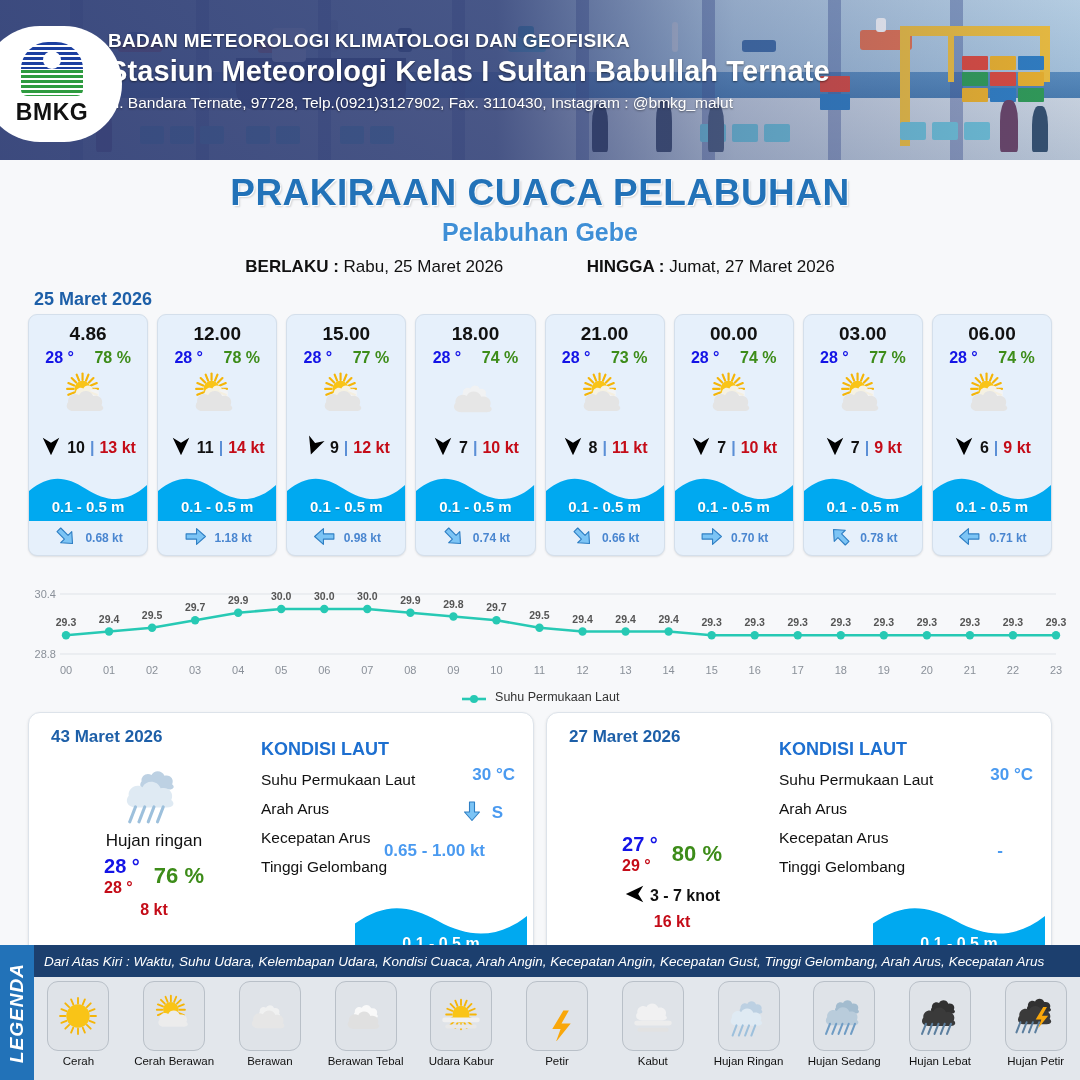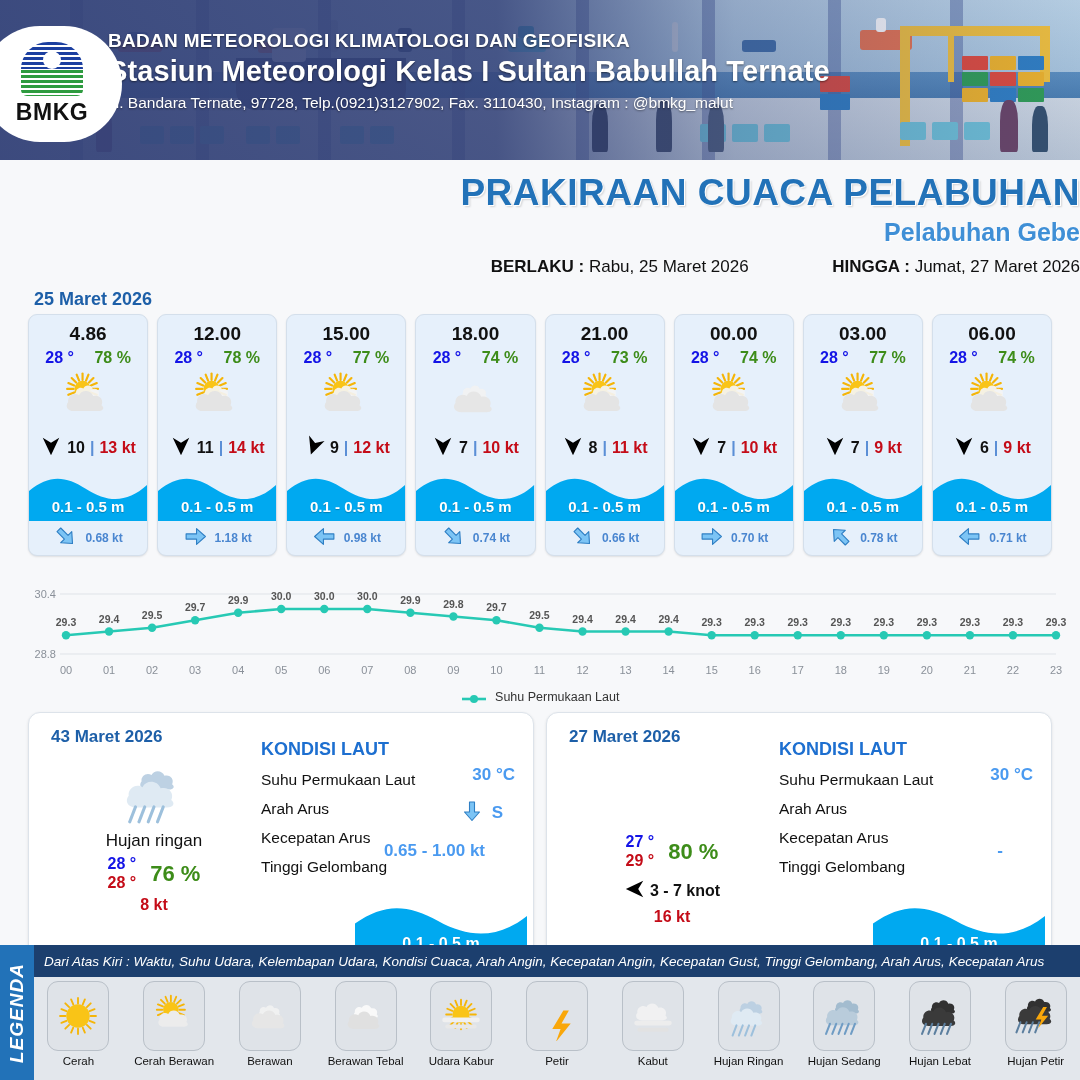--- a/index.html
+++ b/index.html
@@ -46,21 +46,21 @@
      border-radius: 0 0 6px 6px; }
   .logo-sun { position:absolute; top:9px; left:22px; width:18px; height:18px; background:#ffffff; border-radius:50%; z-index:2; }
   .logo-text { font-weight:bold; font-size:23px; color:#111; letter-spacing:.5px; margin-top:3px; }
 
   .hdr-text { position:absolute; left:108px; top:30px; z-index:5; color:#fff; text-shadow: 0 1px 2px rgba(0,0,0,.5); }
   .hdr-line1 { font-size:19px; font-weight:bold; letter-spacing:.3px; }
   .hdr-line2 { font-size:29px; font-weight:bold; margin-top:3px; letter-spacing:.1px; }
   .hdr-line3 { font-size:15.5px; margin-top:6px; }
 
   
-  .title-wrap { text-align:right; padding-top:12px; }
+  .title-wrap { text-align:center; padding-top:12px; }
   .title-main {
     font-size:37px; font-weight:bold; color:#2272b8; letter-spacing:.5px;
     text-shadow: 1px 1px 0 #ffffff, 2px 2px 2px rgba(0,0,0,.14);
   }
   .title-sub { font-size:25px; font-weight:bold; color:#3f8fd6; margin-top:4px;
     text-shadow: 1px 1px 0 #ffffff; }
   .valid-row { margin-top:10px; font-size:17px; color:#111; }
   .valid-row .lbl { font-weight:bold; }
   .valid-gap { display:inline-block; width:74px; }
 
@@ -101,21 +101,21 @@
   .panel {
     flex:1; background:#ffffff; border:1px solid #dde3ea; border-radius:12px;
     height:248px; position:relative; box-shadow: 0 1px 3px rgba(0,0,0,.10);
   }
   .p-date { position:absolute; left:22px; top:14px; font-size:17px; font-weight:bold; color:#1d5fa8; }
   .p-left { position:absolute; left:18px; top:44px; width:214px; text-align:center; }
   .p-wicon { height:72px; display:flex; align-items:center; justify-content:center; }
   .p-cond { font-size:17px; color:#111; margin-top:2px; }
   .p-temps { display:flex; align-items:center; justify-content:center; gap:14px; margin-top:4px; }
   .p-tcol { text-align:left; }
-  .p-tmin { font-size:16px; font-weight:bold; color:#1414e6; }
+  .p-tmin { font-size:20px; font-weight:bold; color:#1414e6; }
   .p-tmax { font-size:16px; font-weight:bold; color:#c40c18; margin-top:1px; }
   .p-hum { font-size:22px; font-weight:bold; color:#3d8c19; }
   .p-wind { display:flex; align-items:center; justify-content:center; gap:4px; margin-top:8px; }
   .p-wtext { font-size:16px; font-weight:bold; color:#111; }
   .p-gust { font-size:16px; font-weight:bold; color:#c40c18; margin-top:4px; }
 
   .p-right { position:absolute; left:232px; top:26px; right:14px; }
   .p-sea-title { font-size:18px; font-weight:bold; color:#1d6fd0; }
   .p-rowlbl { font-size:15.5px; color:#111; margin-top:11px; }
   .p-val { position:absolute; font-size:17px; font-weight:bold; color:#4a9af0; }

